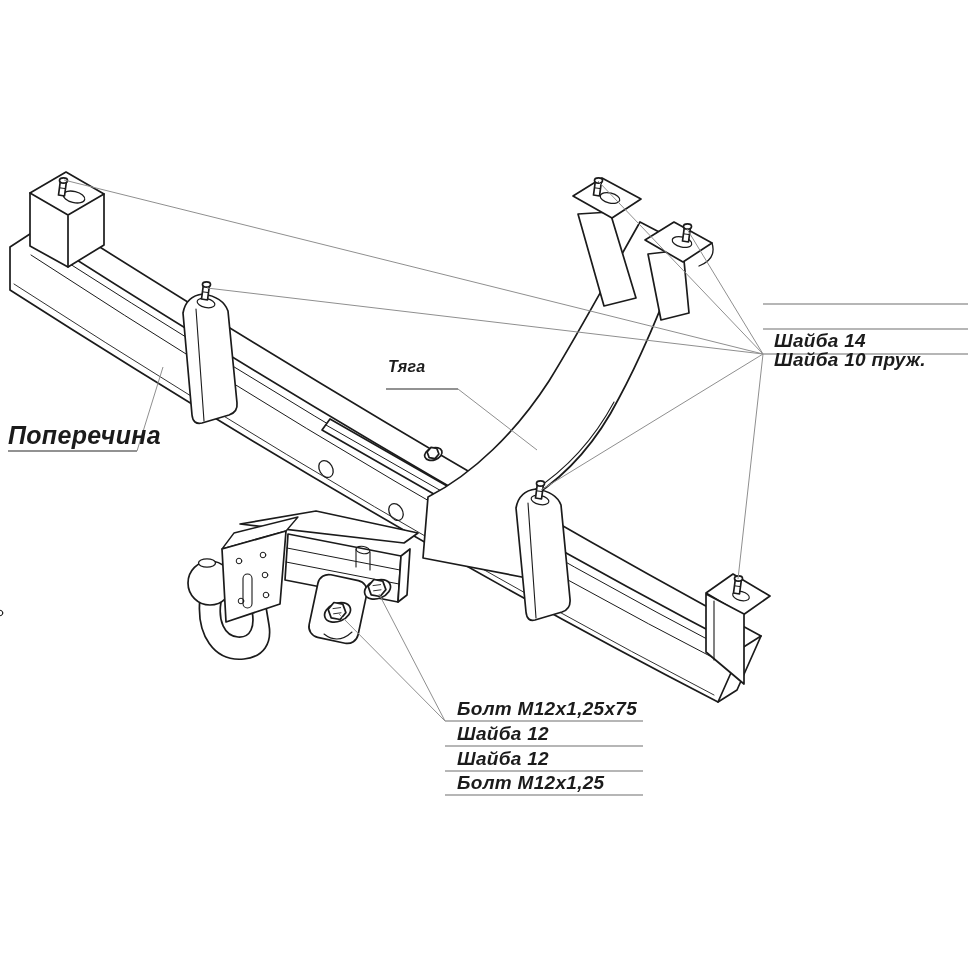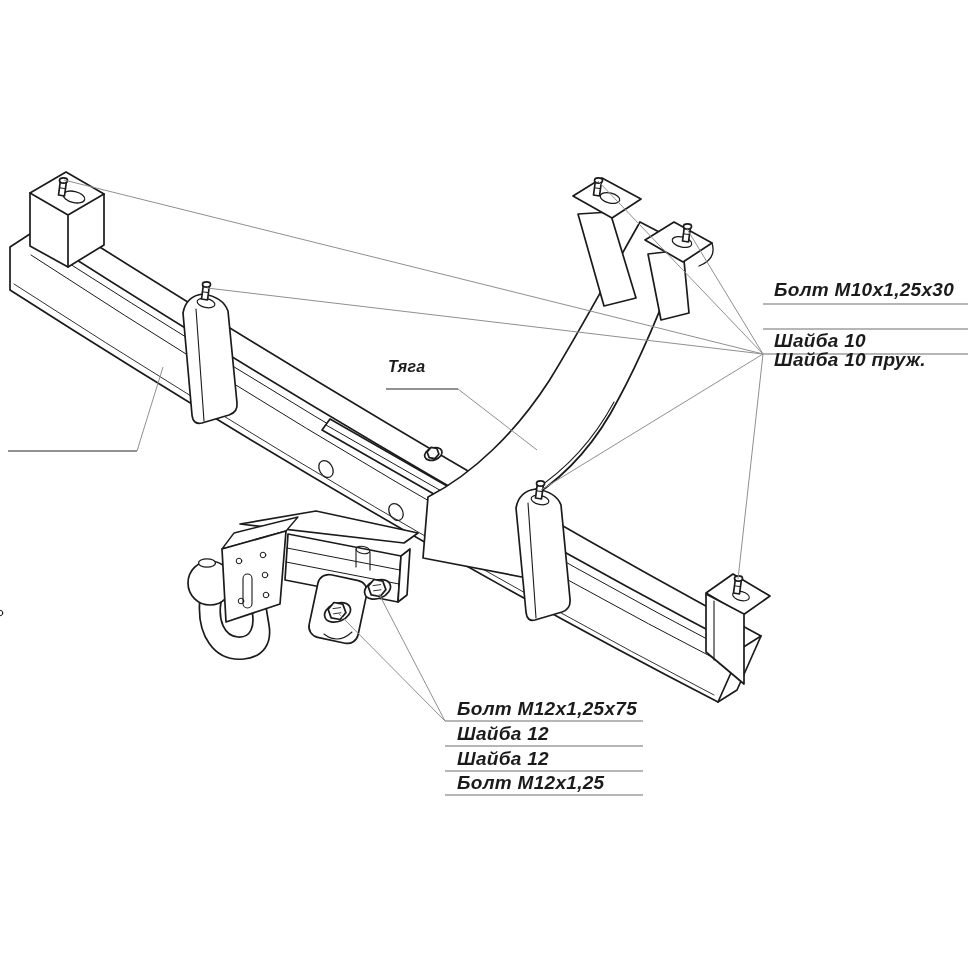--- a/index.html
+++ b/index.html
@@ -162,25 +162,25 @@
     <line x1="763" y1="354" x2="687" y2="229"></line>
     <line x1="763" y1="354" x2="541" y2="490"></line>
     <line x1="763" y1="354" x2="738" y2="579"></line>
     <line x1="445" y1="721" x2="339" y2="614"></line>
     <line x1="445" y1="721" x2="379" y2="594"></line>
     <line x1="137" y1="451" x2="163" y2="367"></line>
     <line x1="458" y1="389" x2="537" y2="450"></line>
   </g>
 </svg>
 
+<div class="lbl lbl-big" style="left:8px;top:422px;">Поперечина</div>
 
 <div class="lbl lbl-big" style="left:388px;top:358px;font-size:16px;">Тяга</div>
 
-<div class="lbl lbl-row" style="left:774px;top:280px;">Болт M10x1,25x30</div>
 <div class="lbl lbl-row" style="left:774px;top:306px;margin-top:44px;">Шайба 10 пруж.</div>
-<div class="lbl lbl-row" style="left:774px;top:331px;">Шайба 10</div>
+<div class="lbl lbl-row" style="left:774px;top:331px;">Шайба 14</div>
 
 <div class="lbl lbl-row" style="left:457px;top:699px;">Болт M12x1,25x75</div>
 <div class="lbl lbl-row" style="left:457px;top:724px;">Шайба 12</div>
 <div class="lbl lbl-row" style="left:457px;top:749px;">Шайба 12</div>
 <div class="lbl lbl-row" style="left:457px;top:773px;">Болт M12x1,25</div>
 
 </div>
 
 </body></html>

